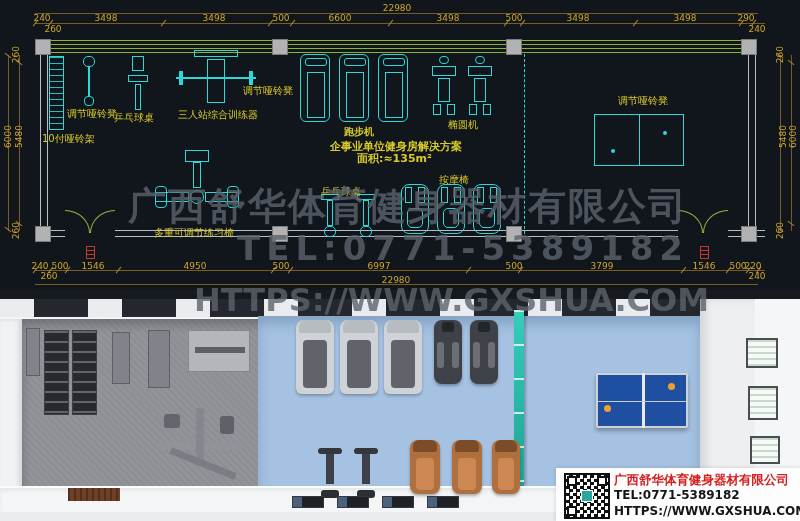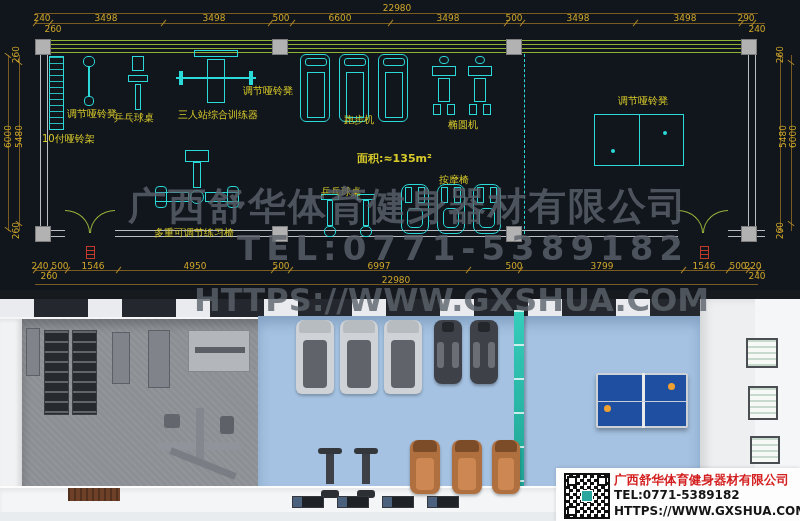--- a/index.html
+++ b/index.html
@@ -299,26 +299,27 @@
       <div class="o" style="left:4px;top:3px;width:7px;height:16px;"></div>
       <div class="o" style="left:17px;top:3px;width:7px;height:16px;"></div>
       <div class="o" style="left:6px;top:24px;width:16px;height:20px;border-radius:5px;"></div>
     </div>
 
     <span class="label" style="left:42px;top:133px;">10付哑铃架</span>
     <span class="label" style="left:67px;top:108px;text-align:right;">调节哑铃凳</span>
     <span class="label" style="left:114px;top:112px;">乒乓球桌</span>
     <span class="label" style="left:178px;top:109px;">三人站综合训练器</span>
     <span class="label" style="left:243px;top:85px;">调节哑铃凳</span>
-    <span class="label" style="left:344px;top:114px;">跑步机</span>
+    <span class="label" style="left:344px;top:126px;font-weight:bold;">跑步机</span>
     <span class="label" style="left:448px;top:119px;">椭圆机</span>
     <span class="label" style="left:618px;top:95px;">调节哑铃凳</span>
     <span class="label" style="left:154px;top:227px;">多重可调节练习椅</span>
     <span class="label" style="left:321px;top:186px;">乒乓球桌</span>
     <span class="label" style="left:439px;top:174px;">按摩椅</span>
+    <span class="sol-title" style="left:330px;top:139px;">企事业单位健身房解决方案</span>
     <span class="sol-title" style="left:357px;top:151px;">面积:≈135m²</span>
   </div>
 
   <div class="render">
     <div class="r ceil-black"></div>
     <div class="r ceil"></div>
     <div class="r lwall"></div>
     <div class="r gfloor"></div>
     <div class="r sliver"></div>
     <div class="r bfloor"></div>

